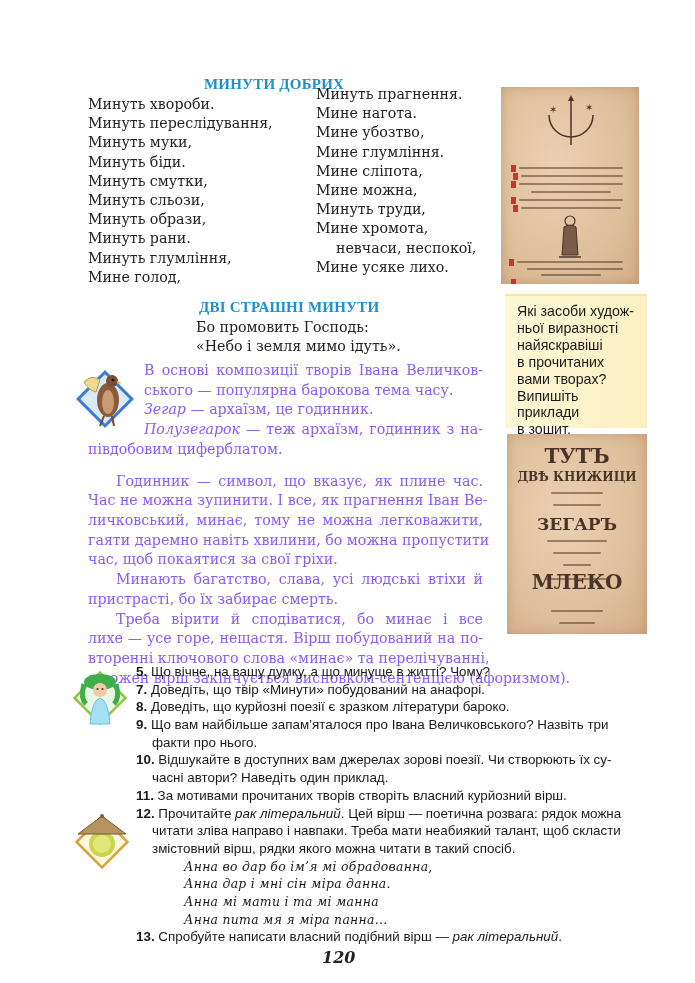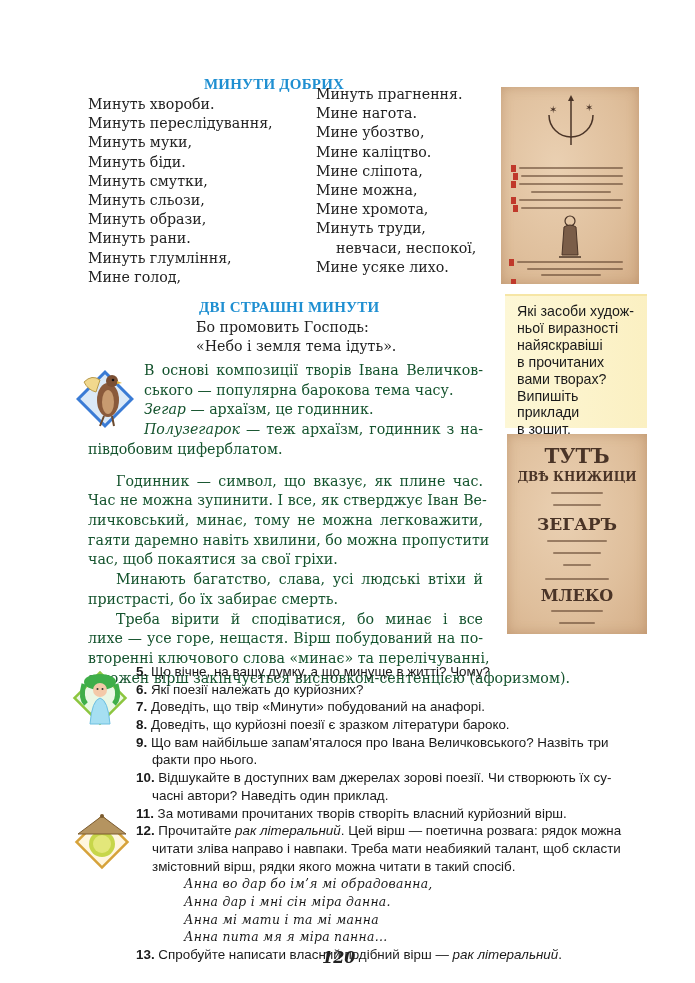--- a/index.html
+++ b/index.html
@@ -4,21 +4,21 @@
 <style>
   html, body { margin: 0; padding: 0; background: #ffffff; }
   body { width: 695px; height: 983px; position: relative; overflow: hidden;
          font-family: "DejaVu Serif", "Liberation Serif", serif; color: #222; }
   .abs { position: absolute; }
   .heading { color: #1f8fd1; font-family: "Liberation Serif", serif; font-weight: bold;
              font-size: 15px; letter-spacing: 0.2px; white-space: nowrap; }
   .poem-line { font-family: "DejaVu Serif", serif; font-size: 14.2px; line-height: 19.2px;
                white-space: nowrap; color: #222; }
   .prose { font-family: "DejaVu Serif", serif; font-size: 14.2px; line-height: 19.7px;
-           color: #14532d; white-space: nowrap; }
+           color: #8b5cf6; white-space: nowrap; }
   .prose .line { display: block; height: 19.7px; text-align: justify; text-align-last: justify; }
   .prose .line.last { text-align-last: left; }
   .it { font-style: italic; }
   .q-list { font-family: "Liberation Sans", sans-serif; font-size: 13.4px; line-height: 17.7px;
             color: #1a1a1a; white-space: nowrap; }
   .q-list .row { display: block; height: 17.7px; }
   .q-list .cont { padding-left: 16px; }
   .q-list b { font-weight: bold; }
   .q-list .poem { font-family: "DejaVu Serif", serif; font-style: italic; font-size: 12.4px;
                   padding-left: 48px; letter-spacing: 0.3px; }
@@ -52,25 +52,25 @@
   <div class="poem-line">Минуть образи,</div>
   <div class="poem-line">Минуть рани.</div>
   <div class="poem-line">Минуть глумління,</div>
   <div class="poem-line">Мине голод,</div>
 </div>
 
 <div class="abs" style="left:316px; top:85px;">
   <div class="poem-line">Минуть прагнення.</div>
   <div class="poem-line">Мине нагота.</div>
   <div class="poem-line">Мине убозтво,</div>
-  <div class="poem-line">Мине каліцтво.</div>
+  <div class="poem-line">Мине глумління.</div>
   <div class="poem-line">Мине сліпота,</div>
   <div class="poem-line">Мине можна,</div>
+  <div class="poem-line">Минуть труди,</div>
   <div class="poem-line">Мине хромота,</div>
-  <div class="poem-line">Минуть труди,</div>
   <div class="poem-line" style="padding-left:20px;">невчаси, неспокої,</div>
   <div class="poem-line">Мине усяке лихо.</div>
 </div>
 
 <div class="abs manuscript" style="left:501px; top:87px; width:138px; height:197px;">
   <svg class="icon" style="left:40px; top:8px;" width="60" height="58" viewBox="0 0 60 58">
     <path d="M8 20 A22 22 0 0 0 52 20 A18 18 0 0 1 8 20 Z" fill="none" stroke="#4a3427" stroke-width="1.5"></path>
     <line x1="30" y1="2" x2="30" y2="50" stroke="#4a3427" stroke-width="1.5"></line>
     <polygon points="30,0 27,6 33,6" fill="#4a3427"></polygon>
     <text x="8" y="18" font-size="10" fill="#4a3427">✶</text>
@@ -113,28 +113,28 @@
 <div class="abs manuscript" style="left:507px; top:434px; width:140px; height:200px;">
   <div class="title-ms" style="top:10px; font-size:20px;">ТУТЪ</div>
   <div class="title-ms" style="top:36px; font-size:12px;">ДВѢ КНИЖИЦИ</div>
   <div class="ms-line" style="left:44px; top:58px; width:52px; height:1.5px;"></div>
   <div class="ms-line" style="left:46px; top:70px; width:48px; height:1.5px;"></div>
   <div class="title-ms" style="top:80px; font-size:17px;">ЗЕГАРЪ</div>
   <div class="ms-line" style="left:40px; top:106px; width:60px; height:1.5px;"></div>
   <div class="ms-line" style="left:46px; top:118px; width:48px; height:1.5px;"></div>
   <div class="ms-line" style="left:56px; top:130px; width:28px; height:1.5px;"></div>
   <div class="ms-line" style="left:38px; top:144px; width:64px; height:1.5px;"></div>
-  <div class="title-ms" style="top:152px; font-size:16px;">МЛЕКО</div>
+  <div class="title-ms" style="top:136px; font-size:20px;">МЛЕКО</div>
   <div class="ms-line" style="left:44px; top:176px; width:52px; height:1.5px;"></div>
   <div class="ms-line" style="left:52px; top:188px; width:36px; height:1.5px;"></div>
 </div>
 
 <div class="abs heading" style="left:199px; top:299px;">ДВІ СТРАШНІ МИНУТИ</div>
 <div class="abs poem-line" style="left:196px; top:318px;">Бо промовить Господь:</div>
-<div class="abs poem-line" style="left:196px; top:337px;">«Небо і земля тема ідуть».</div>
+<div class="abs poem-line" style="left:196px; top:337px;">«Небо і земля мимо ідуть».</div>
 
 <svg class="icon" style="left:74px; top:368px;" width="62" height="62" viewBox="0 0 62 62">
   <rect x="12" y="12" width="38" height="38" transform="rotate(45 31 31)" fill="#dbe9f7" stroke="#3a7bd5" stroke-width="3"></rect>
   <path d="M10 14 Q18 6 26 12 L22 24 Q14 22 10 14 Z" fill="#f1d88d" stroke="#b89a4a" stroke-width="1"></path>
   <ellipse cx="34" cy="32" rx="11" ry="17" fill="#8a5a3b"></ellipse>
   <ellipse cx="34" cy="34" rx="6" ry="12" fill="#c89b70"></ellipse>
   <circle cx="38" cy="13" r="6" fill="#7b4f33"></circle>
   <polygon points="43,13 48,15 43,16" fill="#e0b23a"></polygon>
   <circle cx="39" cy="12" r="1.3" fill="#111"></circle>
   <path d="M30 48 L26 58 M38 48 L40 58" stroke="#6b4a2f" stroke-width="2"></path>
@@ -143,21 +143,21 @@
 <div class="abs prose" style="left:144px; top:361px; width:339px;">
   <span class="line">В основі композиції творів Івана Величков-</span>
   <span class="line last">ського — популярна барокова тема часу.</span>
   <span class="line last"><span class="it">Зегар</span><span> — архаїзм, це годинник.</span></span>
   <span class="line"><span class="it">Полузегарок</span><span> — теж архаїзм, годинник з на-</span></span>
 </div>
 
 <div class="abs prose" style="left:88px; top:440px; width:395px;">
   <span class="line last">півдобовим циферблатом.</span>
   <span class="line" style="padding-left:28px;margin-top:12px;">Годинник — символ, що вказує, як плине час.</span>
-  <span class="line">Час не можна зупинити. І все, як стверджує Іван Ве-</span>
+  <span class="line">Час не можна зупинити. І все, як прагнення Іван Ве-</span>
   <span class="line">личковський, минає, тому не можна легковажити,</span>
   <span class="line">гаяти даремно навіть хвилини, бо можна пропустити</span>
   <span class="line last">час, щоб покаятися за свої гріхи.</span>
   <span class="line" style="padding-left:28px;">Минають багатство, слава, усі людські втіхи й</span>
   <span class="line last">пристрасті, бо їх забирає смерть.</span>
   <span class="line" style="padding-left:28px;">Треба вірити й сподіватися, бо минає і все</span>
   <span class="line">лихе — усе горе, нещастя. Вірш побудований на по-</span>
   <span class="line">вторенні ключового слова «минає» та перелічуванні,</span>
   <span class="line last" style="width:556px;">а кожен вірш закінчується висновком-сентенцією (афоризмом).</span>
 </div>
@@ -175,21 +175,20 @@
 <svg class="icon" style="left:74px; top:810px;" width="58" height="62" viewBox="0 0 58 62">
   <rect x="10" y="14" width="36" height="36" transform="rotate(45 28 32)" fill="#fff6df" stroke="#d6a23a" stroke-width="2.5"></rect>
   <circle cx="28" cy="34" r="13" fill="#c7d64a"></circle>
   <circle cx="28" cy="34" r="9" fill="#e3e77a"></circle>
   <path d="M4 24 L28 6 L52 24 Z" fill="#b59460" stroke="#7a5a2f" stroke-width="1"></path>
   <circle cx="28" cy="6" r="2" fill="#7a5a2f"></circle>
 </svg>
 
 <div class="abs q-list" style="left:136px; top:663px;">
   <span class="row"><b>5.</b><span> Що вічне, на вашу думку, а що минуще в житті? Чому?</span></span>
-  <span class="row"><b>6.</b><span> Які поезії належать до курйозних?</span></span>
   <span class="row"><b>7.</b><span> Доведіть, що твір «Минути» побудований на анафорі.</span></span>
   <span class="row"><b>8.</b><span> Доведіть, що курйозні поезії є зразком літератури бароко.</span></span>
   <span class="row"><b>9.</b><span> Що вам найбільше запам’яталося про Івана Величковського? Назвіть три</span></span>
   <span class="row cont">факти про нього.</span>
   <span class="row"><b>10.</b><span> Відшукайте в доступних вам джерелах зорові поезії. Чи створюють їх су-</span></span>
   <span class="row cont">часні автори? Наведіть один приклад.</span>
   <span class="row"><b>11.</b><span> За мотивами прочитаних творів створіть власний курйозний вірш.</span></span>
   <span class="row"><b>12.</b><span> Прочитайте </span><i>рак літеральний</i><span>. Цей вірш —  поетична розвага: рядок можна</span></span>
   <span class="row cont">читати зліва направо і навпаки. Треба мати неабиякий талант, щоб скласти</span>
   <span class="row cont">змістовний вірш, рядки якого можна читати в такий спосіб.</span>

